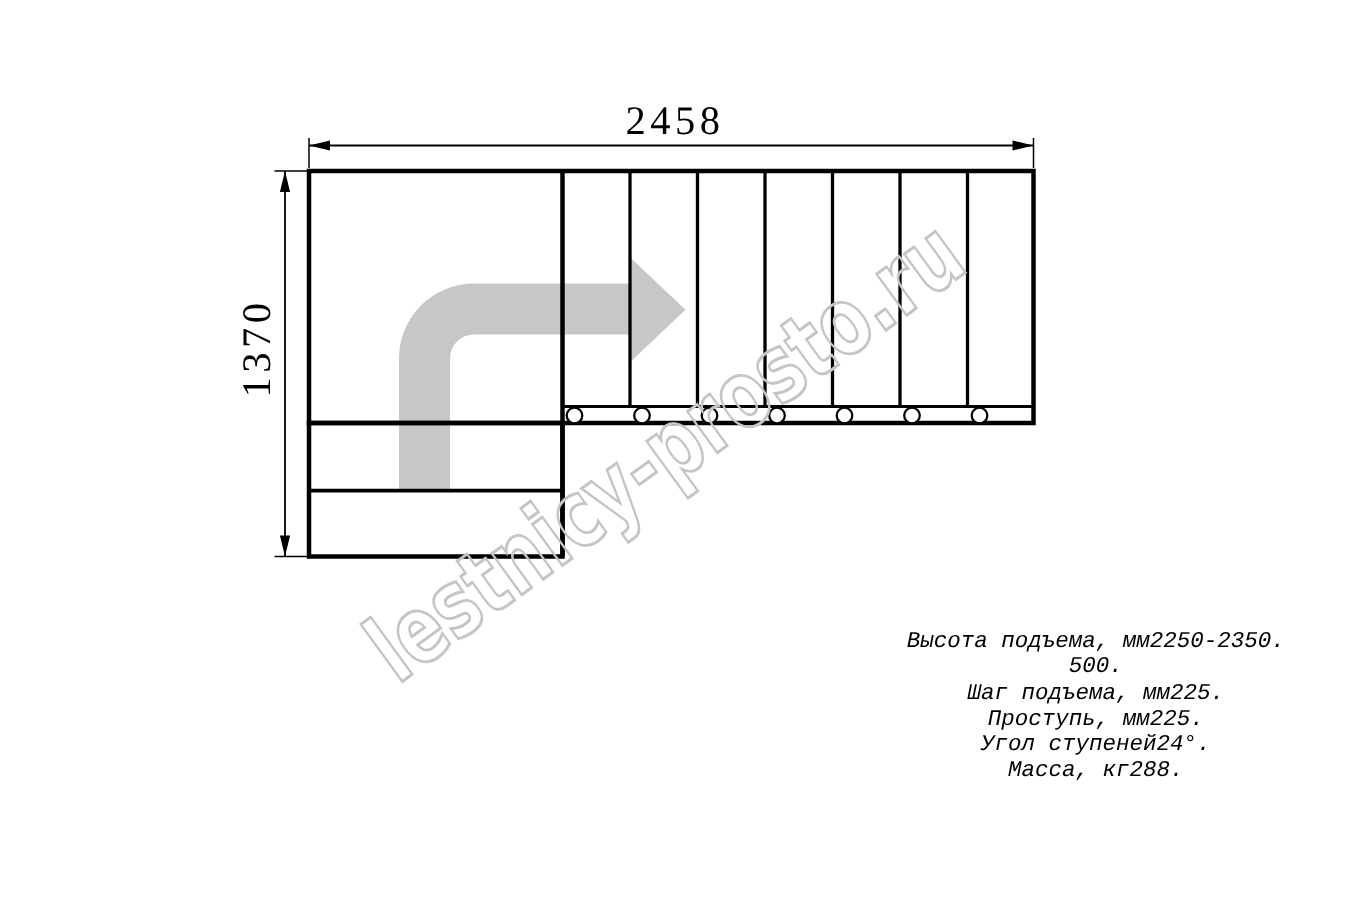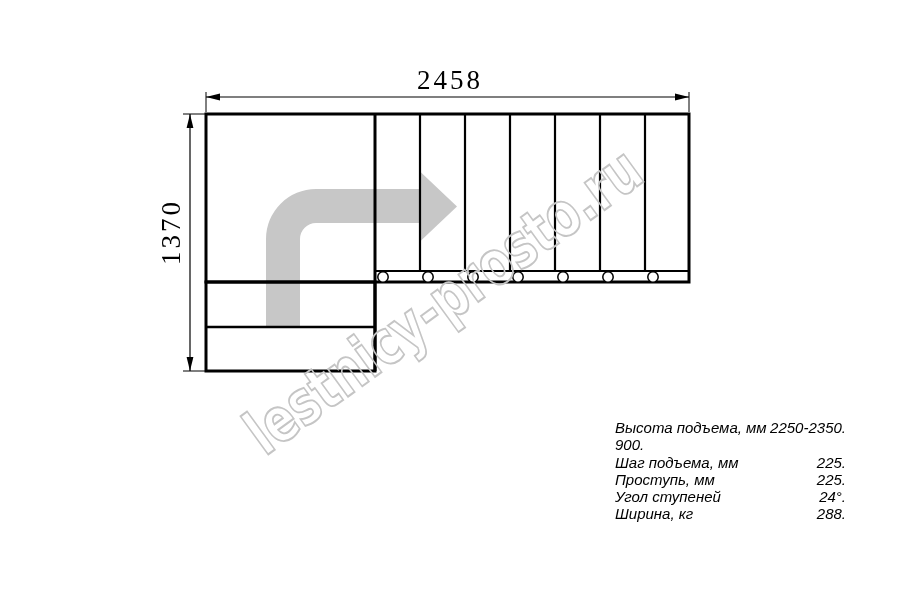--- a/index.html
+++ b/index.html
@@ -16,24 +16,25 @@
   .spec-table {
     position: absolute;
     left: 615px;
     top: 419px;
     width: 231px;
     font: italic 15px "Liberation Sans", sans-serif;
     color: #000000;
   }
   .spec-row {
     display: flex;
-    justify-content: space-between;
+    justify-content: center;
     align-items: baseline;
     line-height: 17.3px;
     white-space: nowrap;
+    font-family: Liberation Mono, monospace;
   }
   .spec-label { text-align: left; }
   .spec-value { text-align: right; }
   .dim-text {
     font-family: "Liberation Serif", serif;
     font-size: 27px;
     fill: #000000;
     letter-spacing: 3px;
   }
   .wm-text {
@@ -99,33 +100,33 @@
 
     <text class="wm-text" x="456" y="318" text-anchor="middle" stroke="#c5c5c5" stroke-width="2" textLength="472" lengthAdjust="spacingAndGlyphs" transform="rotate(-36 456 318)">lestnicy-prosto.ru</text>
   </svg>
 
   <div class="spec-table">
     <div class="spec-row">
       <span class="spec-label">Высота подъема, мм</span>
       <span class="spec-value">2250-2350.</span>
     </div>
     <div class="spec-row">
-      <span class="spec-value">900.</span>
+      <span class="spec-value">500.</span>
     </div>
     <div class="spec-row">
       <span class="spec-label">Шаг подъема, мм</span>
       <span class="spec-value">225.</span>
     </div>
     <div class="spec-row">
       <span class="spec-label">Проступь, мм</span>
       <span class="spec-value">225.</span>
     </div>
     <div class="spec-row">
       <span class="spec-label">Угол ступеней</span>
       <span class="spec-value">24°.</span>
     </div>
     <div class="spec-row">
-      <span class="spec-label">Ширина, кг</span>
+      <span class="spec-label">Масса, кг</span>
       <span class="spec-value">288.</span>
     </div>
   </div>
 
 </div>
 
 </body></html>

